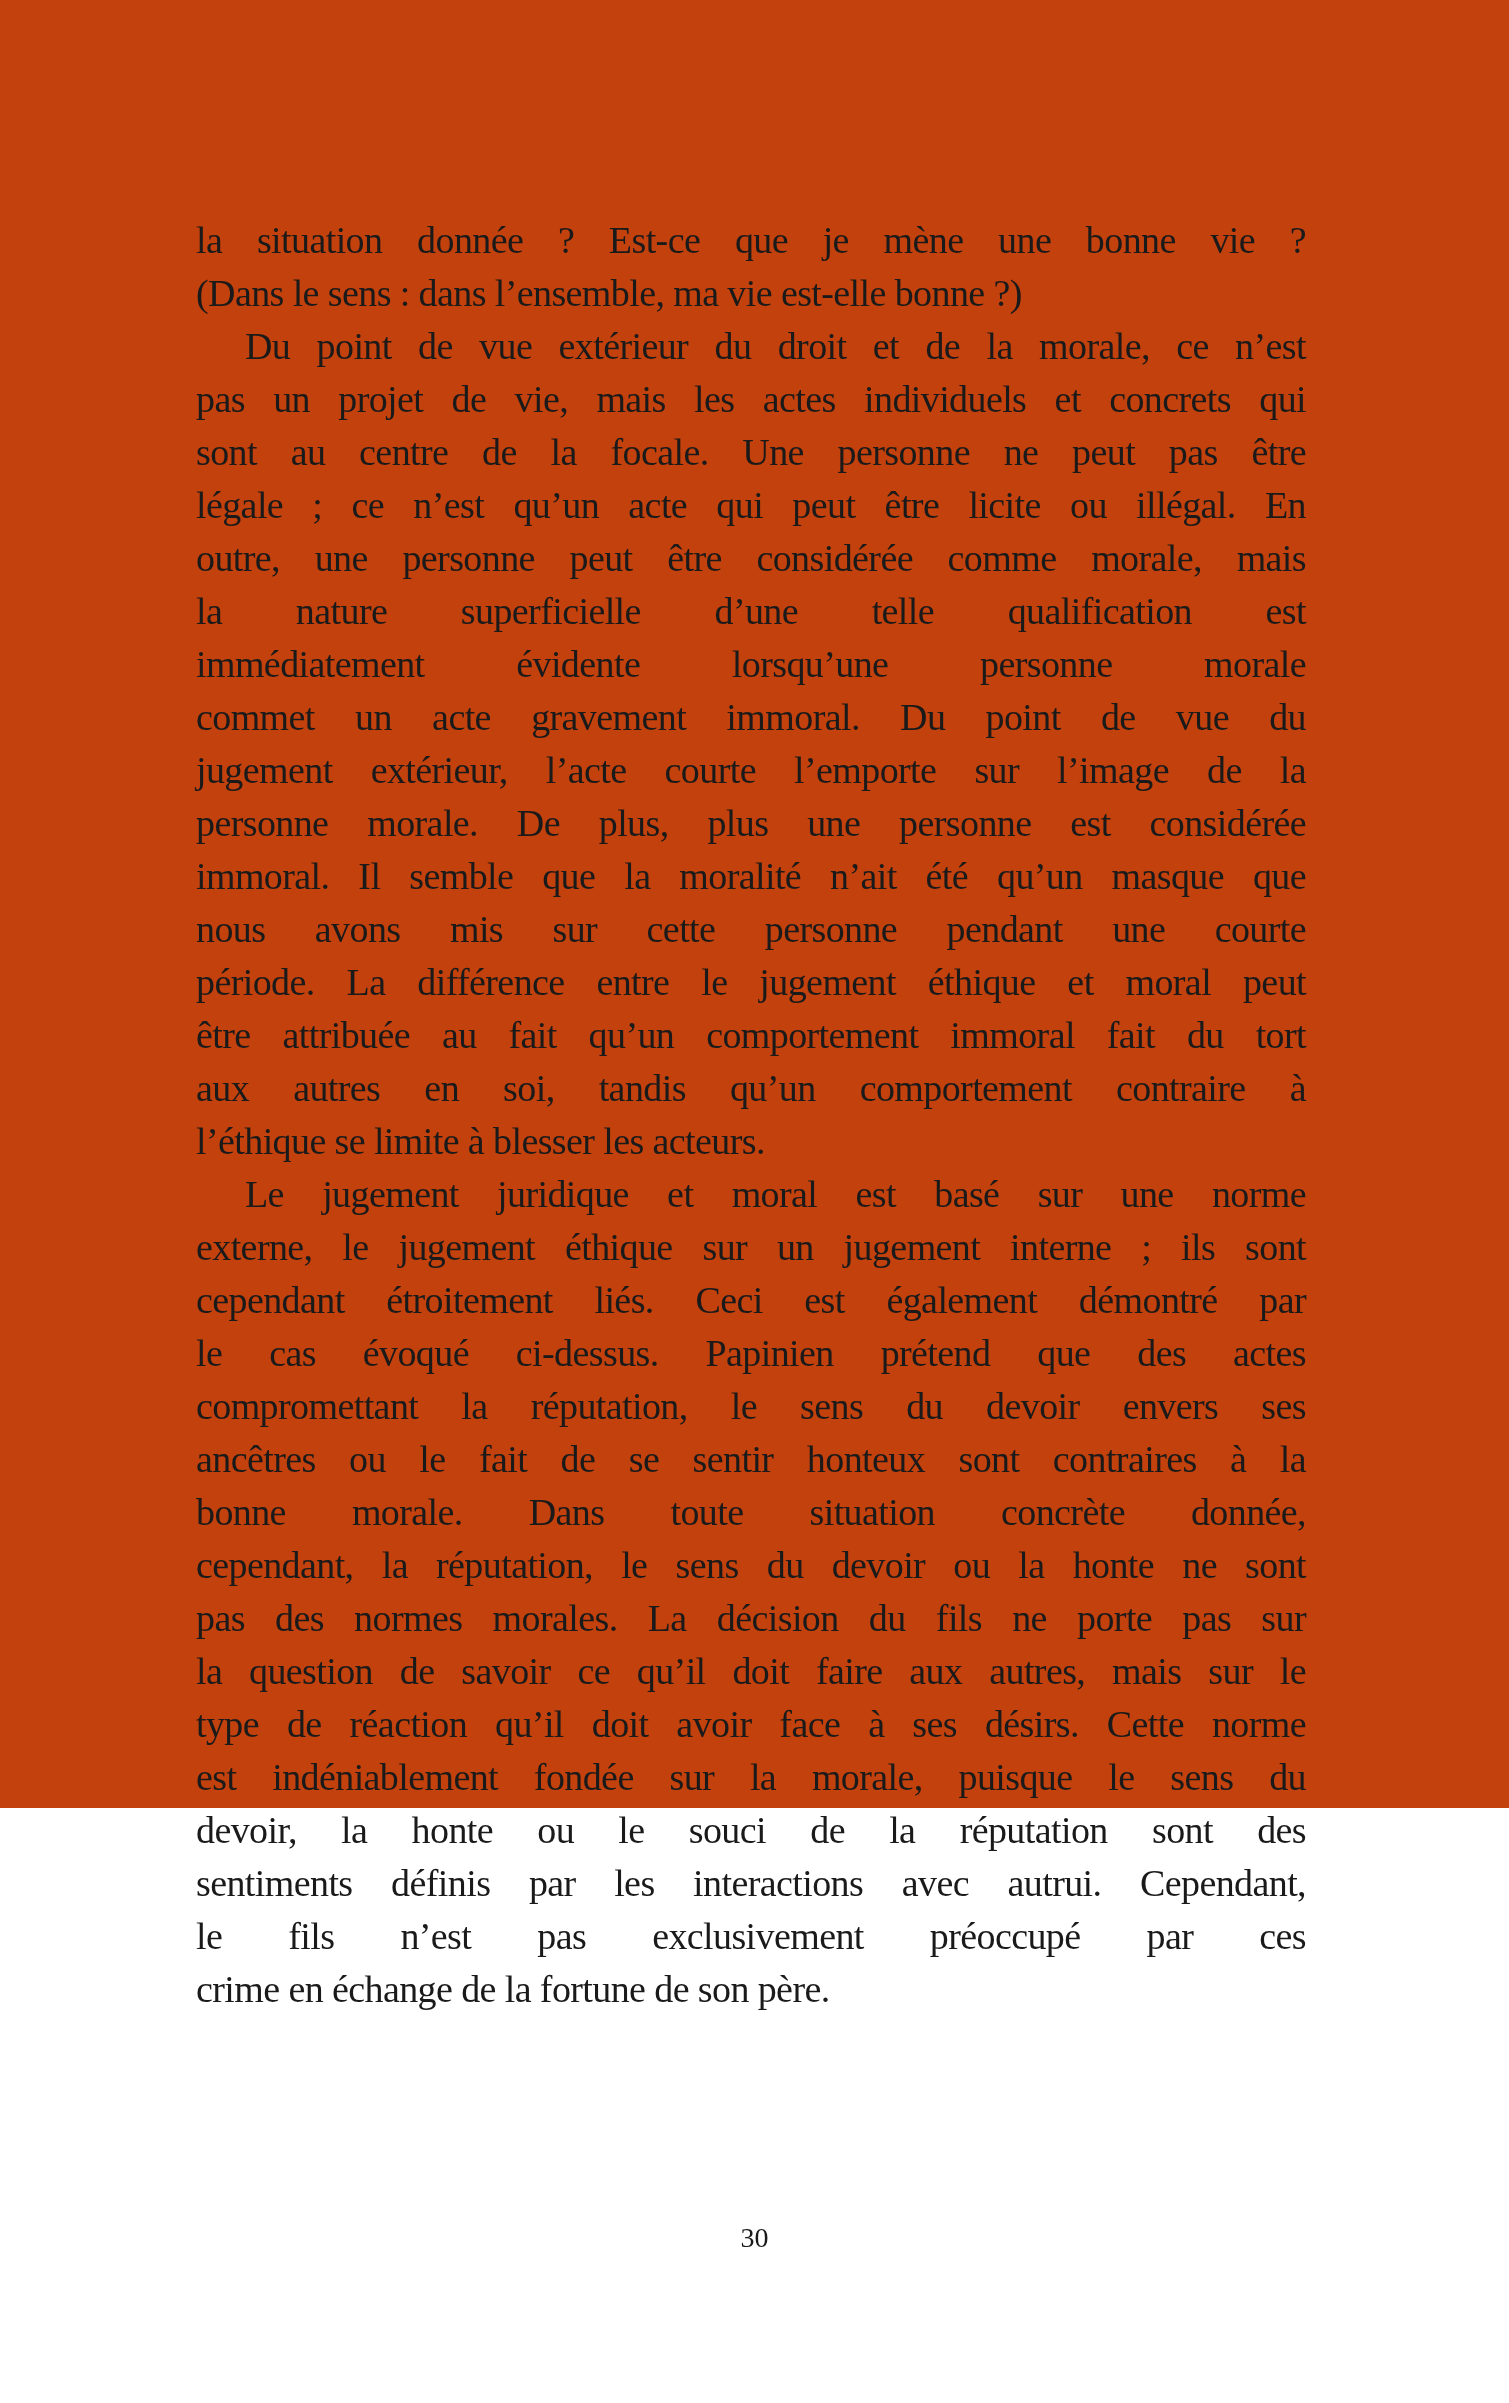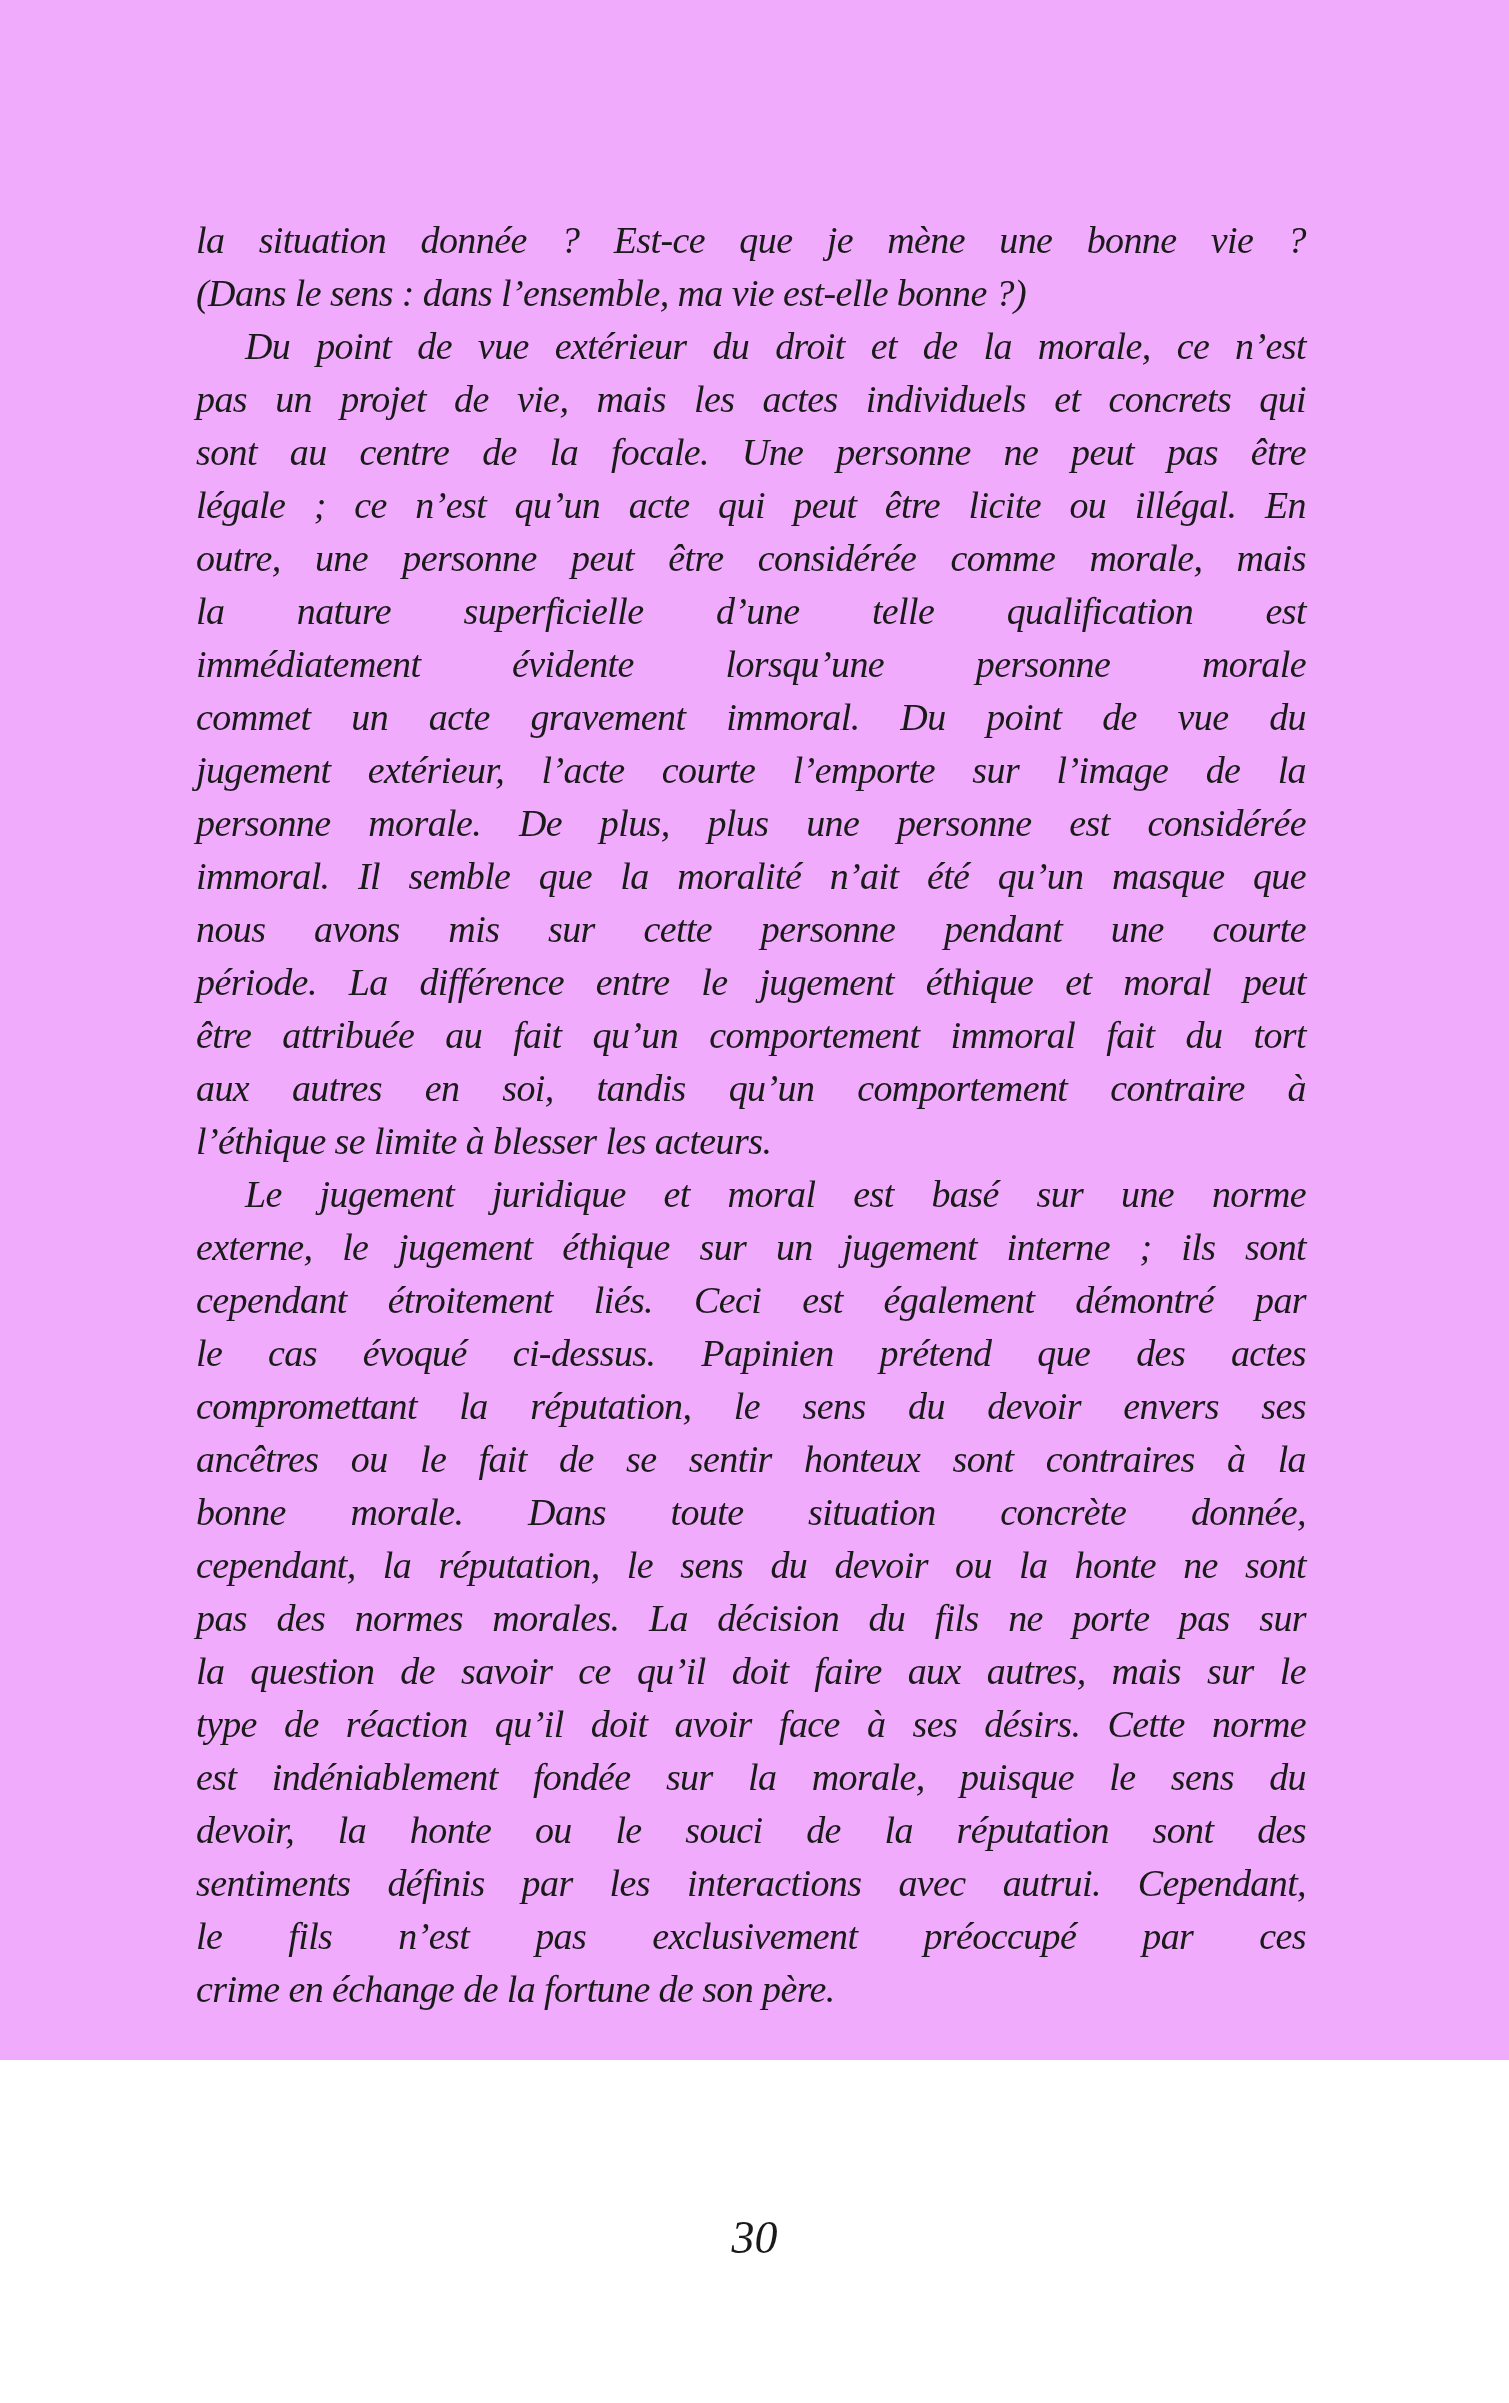--- a/index.html
+++ b/index.html
@@ -13,23 +13,22 @@
     position: relative;
     overflow: hidden;
     font-family: "Liberation Serif", "DejaVu Serif", serif;
     color: #1a1a1a;
   }
   .page {
     position: absolute;
     left: 0;
     top: 0;
     width: 1509px;
-    height: 2060px;
-    background: #f0abfc;
-    font-style: italic;
+    height: 1808px;
+    background: #c2410c;
   }
   .text-block {
     position: absolute;
     left: 196px;
     top: 214px;
     width: 1110px;
   }
   .line {
     display: block;
     height: 53px;
@@ -46,21 +45,21 @@
   }
   .line.indent {
     padding-left: 49px;
   }
   .page-number {
     position: absolute;
     left: 0;
     width: 1509px;
     top: 2214px;
     text-align: center;
-    font-size: 46px;
+    font-size: 28px;
     line-height: 47px;
   }
 </style>
 </head>
 <body>
 
 <div class="page">
   <div class="text-block">
 
     <div class="paragraph">

